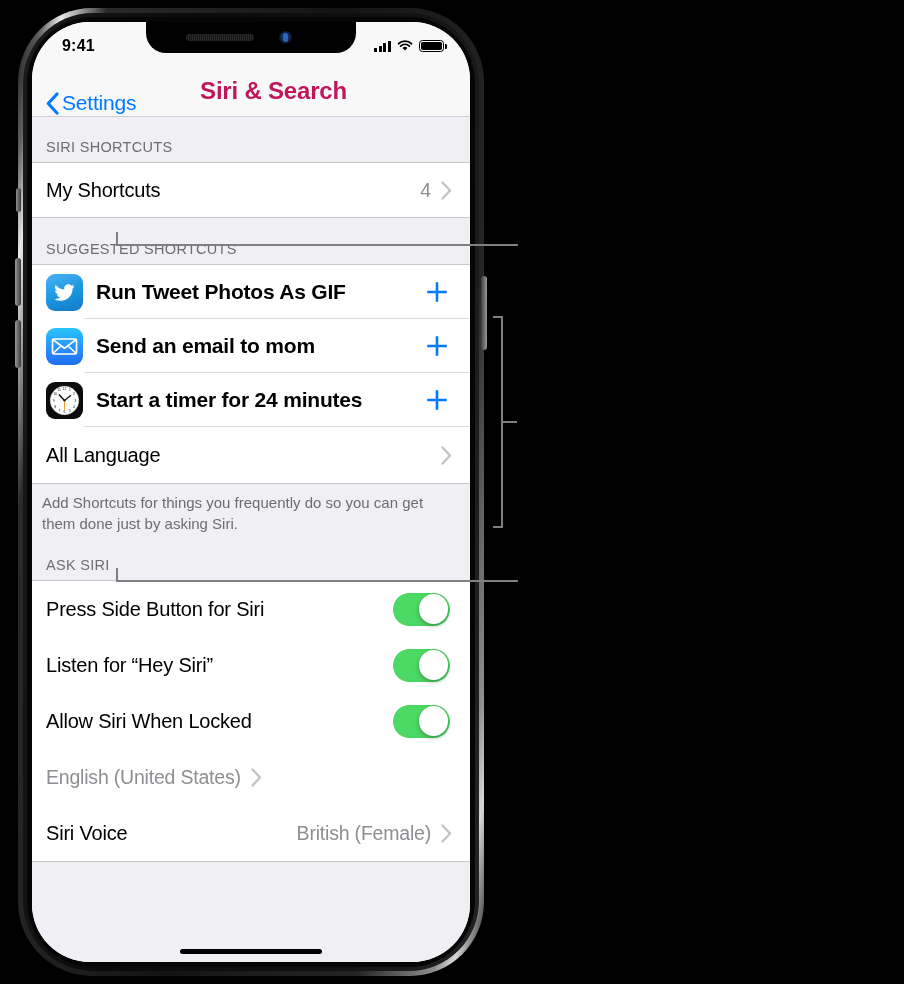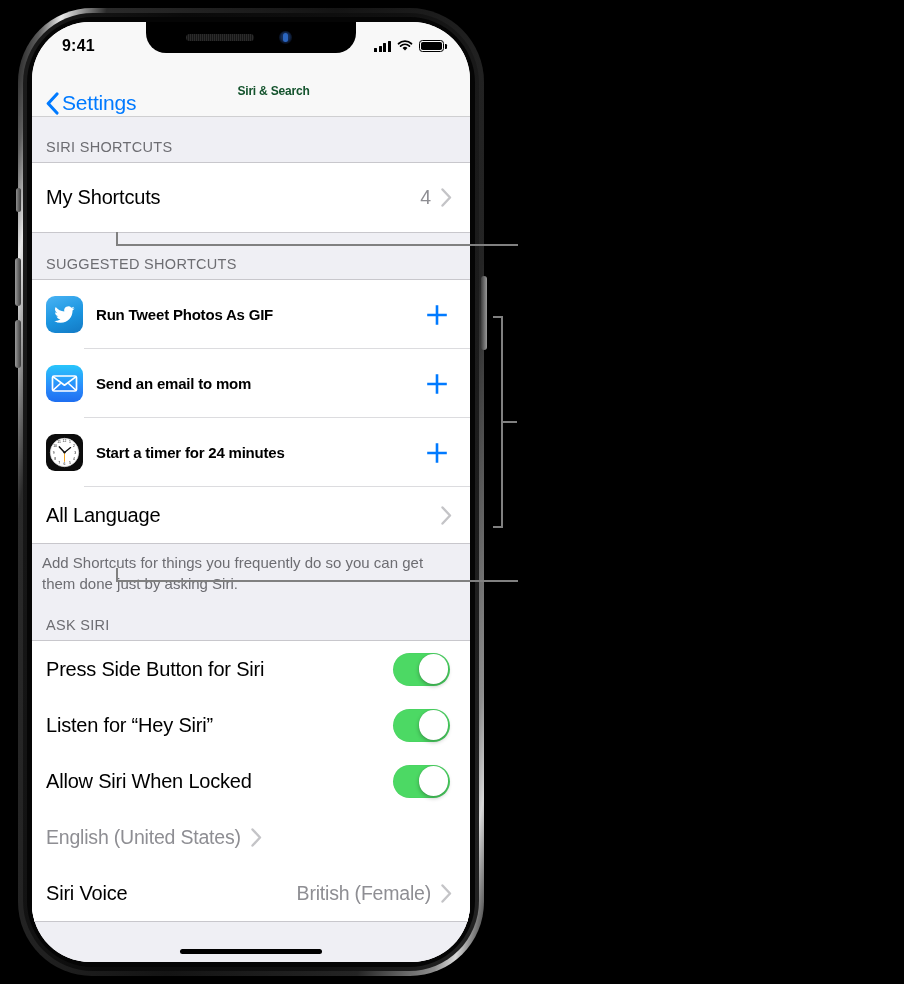--- a/index.html
+++ b/index.html
@@ -87,44 +87,44 @@
     border-bottom:.8px solid #cfcfd1;
   }
   .nav-back{
     position:absolute;left:14px;top:12px;height:50px;display:flex;align-items:center;gap:3px;
     color:#007aff;cursor:pointer;
   }
   .nav-back svg{display:block;}
   .nav-back-label{font-size:21px;color:#007aff;letter-spacing:-.2px;}
   .nav-title{
     position:absolute;left:0;right:0;top:0;height:50px;display:flex;align-items:center;justify-content:center;
-    font-size:12px;font-weight:bold;color:#14532d;letter-spacing:-.2px;pointer-events:none;margin-left:45px;
+    font-size:24px;font-weight:bold;color:#be185d;letter-spacing:-.2px;pointer-events:none;margin-left:45px;
   }
 
   
   .body{
     position:absolute;top:94px;left:0;right:0;bottom:0;background:#efeff4;overflow:hidden;
   }
   .sec-header{
     font-size:14.5px;color:#6d6d72;letter-spacing:.3px;padding:23px 0 7px 14px;
     text-transform:uppercase;
   }
   .sec-footer{
     font-size:15px;color:#6d6d72;line-height:1.38;padding:9px 20px 0 10px;
   }
   .group{background:#fff;border-top:.8px solid #c8c7cc;border-bottom:.8px solid #c8c7cc;}
   .row{
-    position:relative;display:flex;align-items:center;height:69px;padding-left:14px;
+    position:relative;display:flex;align-items:center;height:54px;padding-left:14px;
     box-sizing:border-box;background:#fff;cursor:pointer;
   }
   .row.short{height:56px;}
   .row-sep{position:absolute;left:14px;right:0;bottom:0;height:.8px;background:#dcdcdf;}
   .row-sep.inset{left:52px;}
   .row-title{font-size:20px;color:#000;letter-spacing:-.2px;flex:1;}
-  .row-title.bold{font-weight:bold;font-size:15px;}
+  .row-title.bold{font-weight:bold;font-size:21px;}
   .row-value{font-size:19.5px;color:#8e8e93;margin-right:10px;letter-spacing:-.2px;}
   .chev{width:11px;height:19px;margin-right:18px;flex:none;}
   .plus{width:26px;height:26px;margin-right:20px;flex:none;}
 
   .appicon{width:37px;height:37px;border-radius:9px;margin-right:13px;flex:none;position:relative;overflow:hidden;}
   .ic-twitter{background:linear-gradient(160deg,#4ab3f4 0%,#1b95e0 55%,#1379c4 100%);}
   .ic-mail{background:linear-gradient(180deg,#28c5fb 0%,#2a8bfb 60%,#1e6ef0 100%);}
   .ic-clock{background:#0c0c0c;}
   .appicon svg{position:absolute;left:0;top:0;}
 

